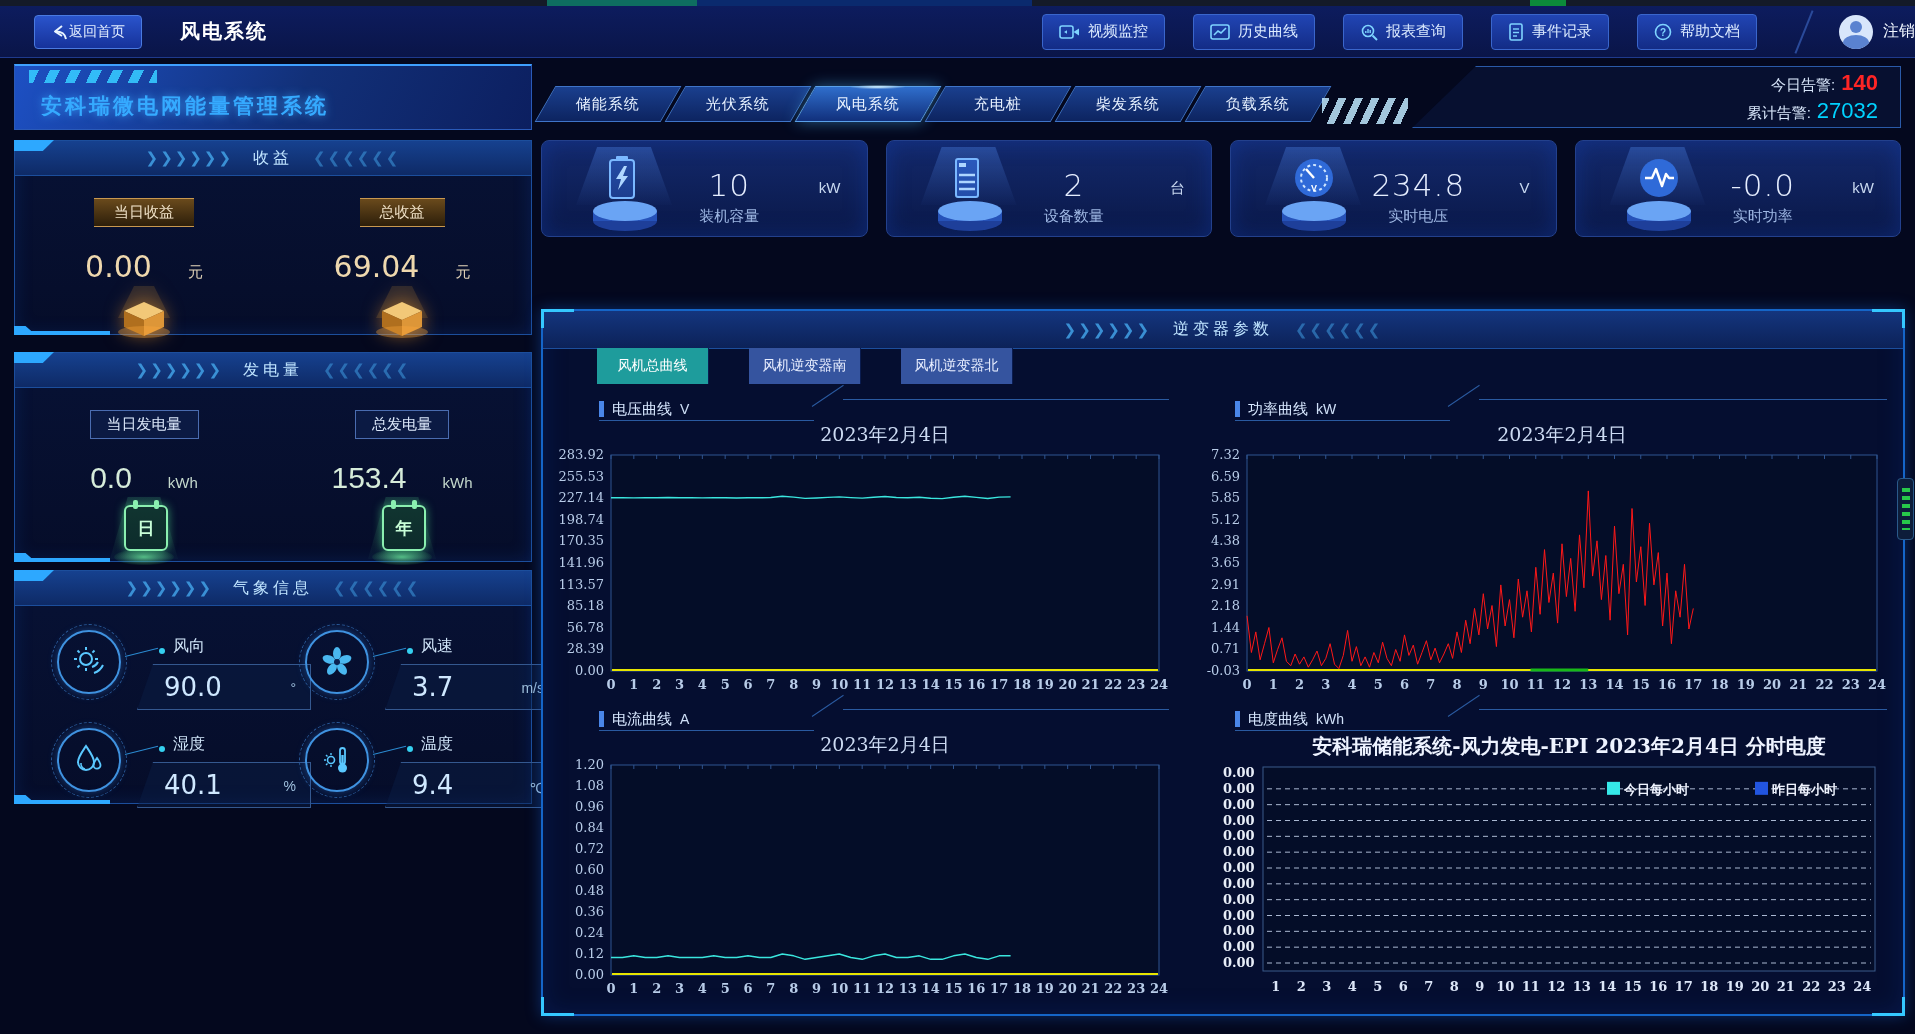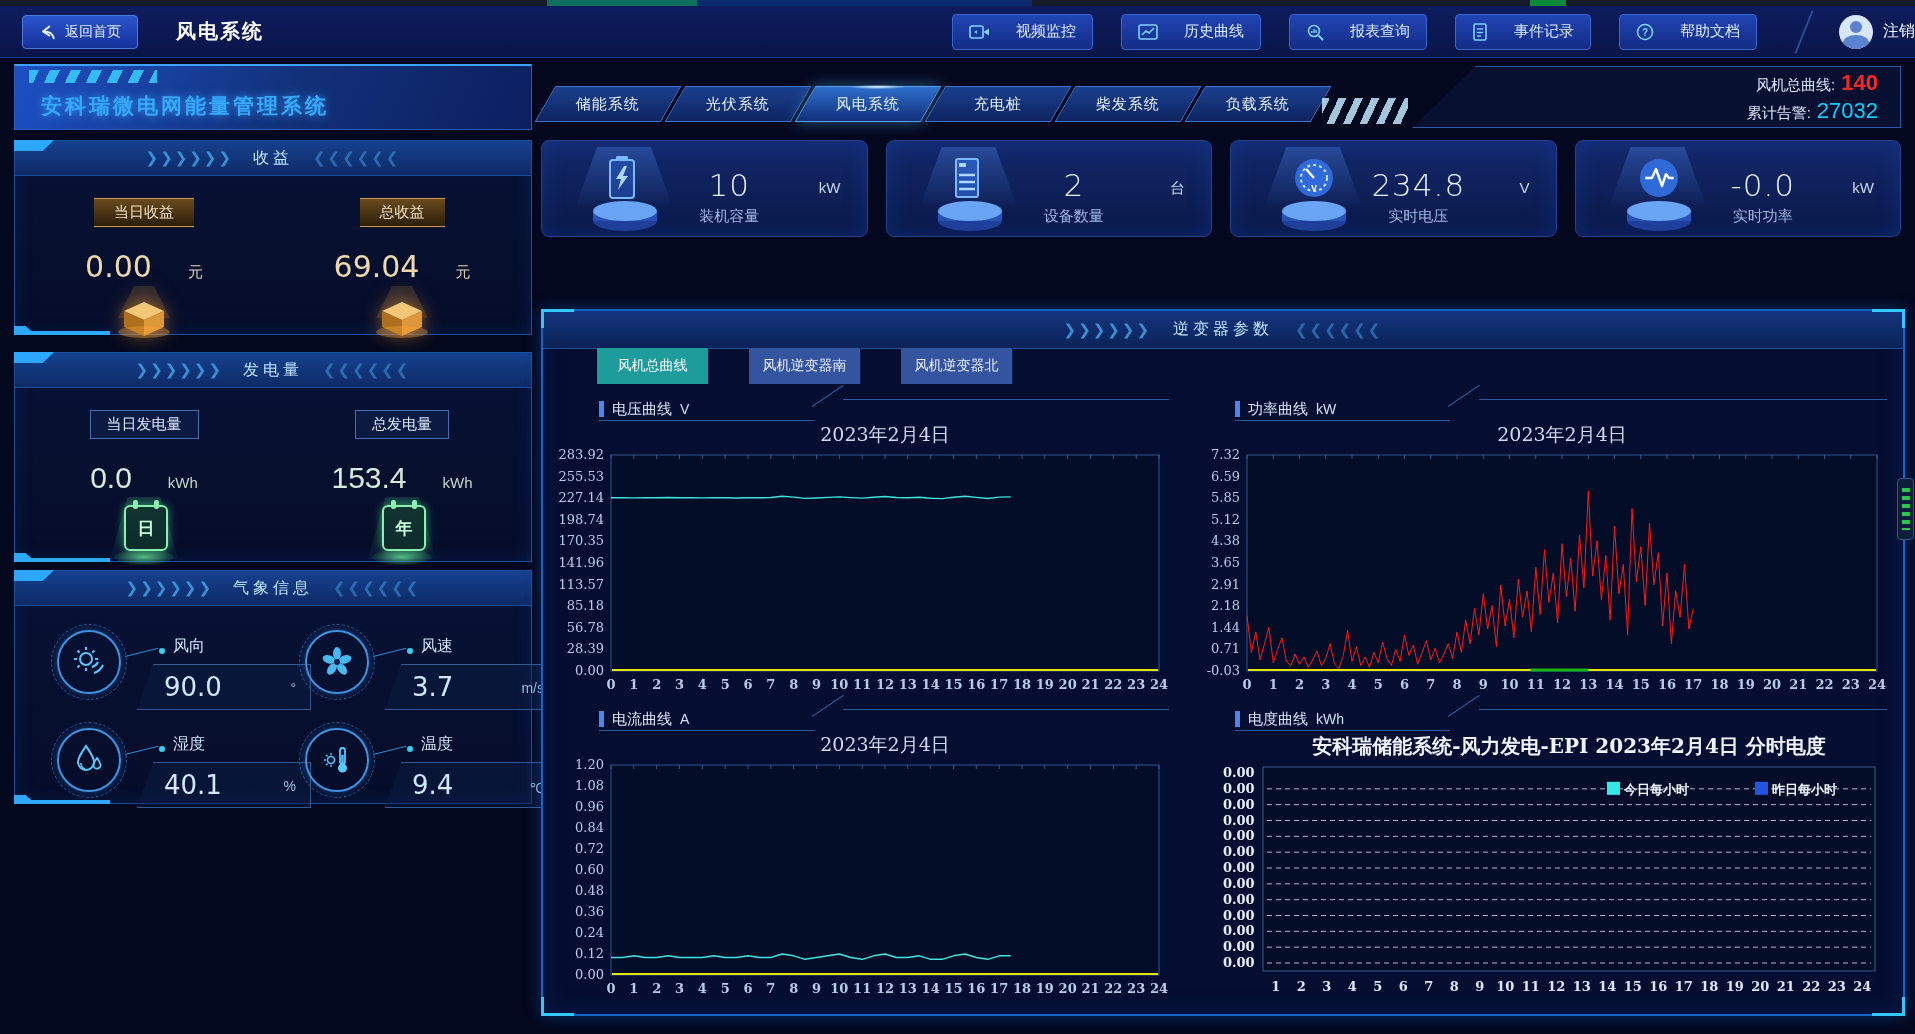--- a/index.html
+++ b/index.html
@@ -9,26 +9,26 @@
 
   
   #top-strip{left:0;top:0;width:1915px;height:6px;background:#141a28;}
   #top-strip .seg1{position:absolute;left:547px;top:0;width:150px;height:6px;background:#0e6e60;}
   #top-strip .seg2{position:absolute;left:697px;top:0;width:335px;height:6px;background:#0a2a6e;}
   #top-strip .seg3{position:absolute;left:1530px;top:0;width:36px;height:6px;background:#0c8a3a;}
 
   
   #navbar{left:0;top:6px;width:1915px;height:51px;display:flex;align-items:center;
     background:linear-gradient(180deg,#0d1c5e 0%,#0a1548 100%);border-bottom:1px solid #1f3a8c;}
-  .back-btn{margin-left:22px;height:32px;padding:0 16px;display:flex;align-items:center;gap:8px;
+  .back-btn{margin-left:34px;height:32px;padding:0 16px;display:flex;align-items:center;
     background:linear-gradient(180deg,#2a54cc,#16329a);border:1px solid #4a7ae0;border-radius:4px;
     color:#e4efff;font-size:14px;cursor:pointer;}
   .page-title{margin-left:38px;font-size:20px;font-weight:bold;color:#ffffff;letter-spacing:2px;}
   .nav-spacer{flex:1;}
-  .nav-btn{height:34px;padding:0 16px;margin-left:28px;display:flex;align-items:center;gap:26px;
+  .nav-btn{height:34px;padding:0 16px;margin-left:28px;display:flex;align-items:center;gap:8px;
     background:linear-gradient(180deg,#2145b4,#132c86);border:1px solid #3a66cc;border-radius:4px;
     color:#dcebff;font-size:15px;cursor:pointer;}
   .nav-btn svg,.back-btn svg{display:block;}
   .nav-divider{width:2px;height:46px;background:#2a4a9a;transform:rotate(22deg);margin:0 34px 0 46px;}
   .avatar{width:34px;height:34px;border-radius:50%;background:#d8e6fb;position:relative;overflow:hidden;margin-right:10px;cursor:pointer;}
   .avatar .head{position:absolute;left:11px;top:6px;width:12px;height:12px;border-radius:50%;background:#5a82d0;}
   .avatar .body{position:absolute;left:4px;top:20px;width:26px;height:16px;border-radius:50%;background:#5a82d0;}
   .logout{font-size:16px;color:#f0f6ff;cursor:pointer;}
 
   
@@ -275,21 +275,21 @@
       <span class="unskew">柴发系统</span>
     </div>
   <div class="sys-tab">
       <span class="unskew">负载系统</span>
     </div>
 </div>
 <div id="tab-hazard" class="abs"></div>
 
 <div id="alarm-box" class="abs">
   <div class="alarm-row">
-    <span class="alarm-label">风机总曲线:</span>
+    <span class="alarm-label">今日告警:</span>
     <span class="alarm-red">140</span>
   </div>
   <div class="alarm-row">
     <span class="alarm-label">累计告警:</span>
     <span class="alarm-cyan">27032</span>
   </div>
 </div>
 
 <div id="stat-cards" class="abs">
   <div class="stat-card">

